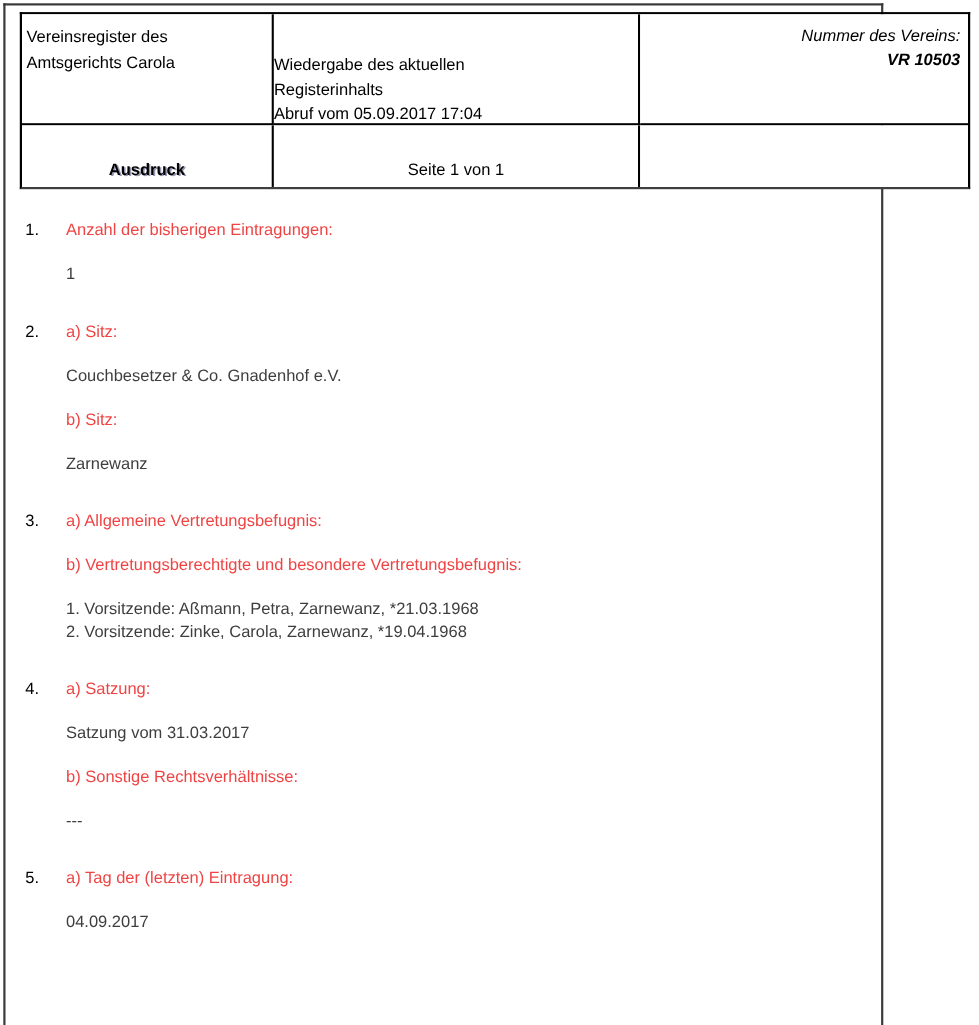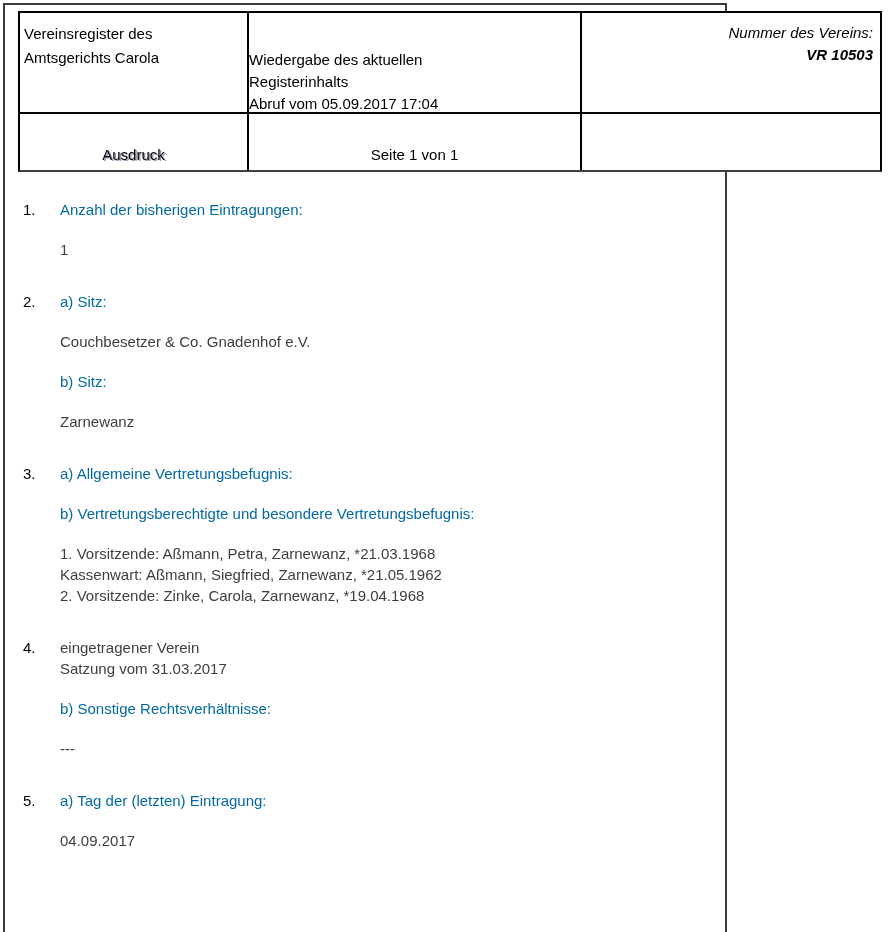--- a/index.html
+++ b/index.html
@@ -9,21 +9,21 @@
     background: #ffffff;
     width: 890px;
     height: 932px;
     overflow: hidden;
     font-family: "Liberation Sans", "DejaVu Sans", sans-serif;
     -webkit-font-smoothing: antialiased;
   }
   .page {
     box-sizing: border-box;
     margin: 3px 0 18px 3px;
-    width: 724px;
+    width: 800px;
     height: 929px;
     border: 2px solid #3a3a3a;
     border-bottom: none;
     background: #ffffff;
   }
   
   .header-table {
     display: grid;
     grid-template-columns: 229px 333px 1fr;
     grid-template-rows: 101px 56px;
@@ -53,21 +53,21 @@
     font-style: italic;
   }
   .number-value { font-weight: bold; }
   .bottom-cell {
     display: flex;
     align-items: flex-end;
     justify-content: center;
     padding-bottom: 7px;
   }
   .print-label {
-    font-weight: normal;
+    font-weight: bold;
     text-shadow: 1.5px 1px 0 rgba(110, 115, 150, 0.75);
   }
   
   .sections {
     margin: 28px 20px 0 13px;
     font-size: 15px;
   }
   .section {
     display: flex;
     margin-bottom: 12px;
@@ -78,21 +78,21 @@
     box-sizing: border-box;
     line-height: 20px;
     color: #000000;
   }
   .sec-body { flex: 1 1 auto; }
   .sec-body p {
     margin: 0 0 20px 0;
     line-height: 20px;
   }
   .sec-body p.tight { margin-bottom: 1px; }
-  .label { color: #0369a1; }
+  .label { color: #ef4444; }
   .value { color: #3e3e3e; }
 </style>
 </head>
 <body>
 
 <div class="page">
 
   <div class="header-table">
     <div class="cell row-1 col-a court-cell">
       <div>Vereinsregister des</div>
@@ -135,29 +135,28 @@
         <p class="value">Zarnewanz</p>
       </div>
     </div>
 
     <div class="section">
       <div class="sec-num">3.</div>
       <div class="sec-body">
         <p class="label">a) Allgemeine Vertretungsbefugnis:</p>
         <p class="label">b) Vertretungsberechtigte und besondere Vertretungsbefugnis:</p>
         <p class="value tight">1. Vorsitzende: Aßmann, Petra, Zarnewanz, *21.03.1968</p>
-        <p class="value tight">Kassenwart: Aßmann, Siegfried, Zarnewanz, *21.05.1962</p>
         <p class="value">2. Vorsitzende: Zinke, Carola, Zarnewanz, *19.04.1968</p>
       </div>
     </div>
 
     <div class="section">
       <div class="sec-num">4.</div>
       <div class="sec-body">
-        <p class="value tight">eingetragener Verein</p>
+        <p class="label">a) Satzung:</p>
         <p class="value">Satzung vom 31.03.2017</p>
         <p class="label">b) Sonstige Rechtsverhältnisse:</p>
         <p class="value">---</p>
       </div>
     </div>
 
     <div class="section">
       <div class="sec-num">5.</div>
       <div class="sec-body">
         <p class="label">a) Tag der (letzten) Eintragung:</p>

